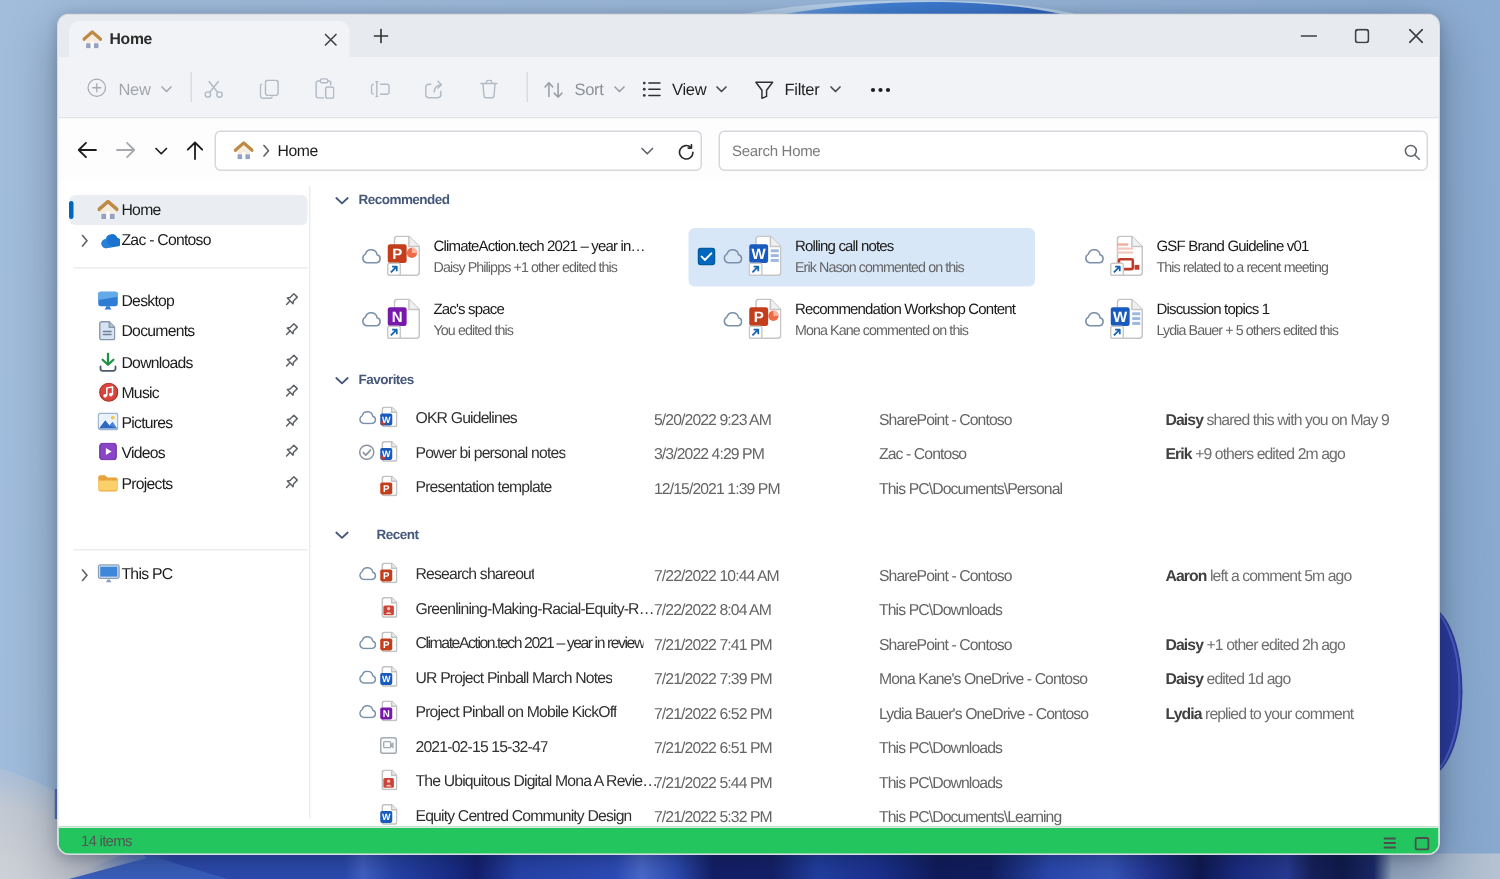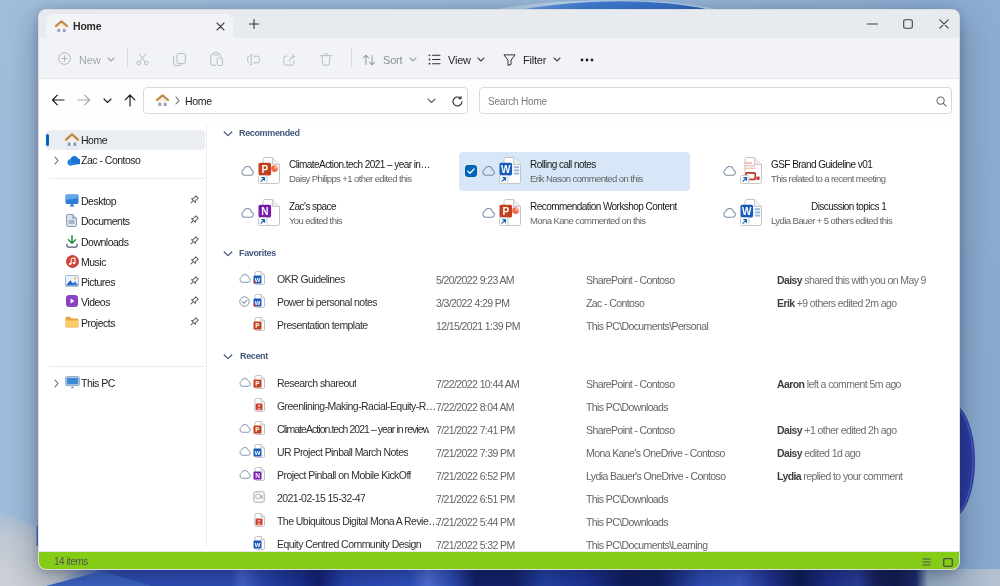--- a/index.html
+++ b/index.html
@@ -40,21 +40,21 @@
 .sechead { position:absolute; font-size:9px; letter-spacing:-0.35px; font-weight:700; color:#45577a; }
 .ctitle { position:absolute; font-size:10px; letter-spacing:-0.55px; color:#191919; white-space:nowrap; }
 .csub { position:absolute; font-size:9.5px; letter-spacing:-0.6px; color:#646464; white-space:nowrap; }
 .frow { position:absolute; left:0; width:742px; height:23px; }
 .fname { position:absolute; left:61px; top:6px; font-size:10.5px; letter-spacing:-0.55px; color:#303030; white-space:nowrap; max-width:161px; overflow:hidden; }
 .fdate { position:absolute; left:220px; top:6.5px; font-size:10.5px; letter-spacing:-0.6px; color:#646464; white-space:nowrap; }
 .floc  { position:absolute; left:370px; top:6.5px; font-size:10.5px; letter-spacing:-0.6px; color:#646464; white-space:nowrap; }
 .fact  { position:absolute; left:520px; top:6.5px; font-size:10.5px; letter-spacing:-0.6px; color:#6e6e6e; white-space:nowrap; }
 .fact b { font-weight:700; color:#404040;padding-left:41px; }
 
-#status { position:absolute; left:0; top:541px; width:100%; height:20px; background:#84cc16;
+#status { position:absolute; left:0; top:541px; width:100%; height:20px; background:#22c55e;
   border-top:1px solid #e6e6e6; }
 #status .cnt { position:absolute; left:15px; top:3.5px; font-size:10px; color:#555; }
 </style>
 </head>
 <body>
 <svg id="bloom" viewBox="0 0 1000 586">
   <defs>
     <linearGradient id="bandg" x1="0" y1="0" x2="1" y2="0">
       <stop offset="0" stop-color="#c6cbd2"></stop>
       <stop offset="0.055" stop-color="#a9b4c8"></stop>
@@ -501,21 +501,21 @@
           <path d="M7,0.5 h7.6 l6.9,6.9 v17.1 a2,2 0 0 1 -2,2 h-12.5 a2,2 0 0 1 -2,-2 v-22 a2,2 0 0 1 2,-2 z" fill="#fff" stroke="#c5c5c5"></path>
 <path d="M14.6,0.5 v6.9 h6.9" fill="#f0f0f0" stroke="#c5c5c5"></path>
           <rect x="14.8" y="9.2" width="5.4" height="2" fill="#9db8dd"></rect>
 <rect x="14.8" y="12.4" width="5.4" height="2" fill="#9db8dd"></rect>
 <rect x="14.8" y="15.6" width="5.4" height="2" fill="#9db8dd"></rect>
 <rect x="0.5" y="5.8" width="12.6" height="12.6" rx="1.6" fill="#185abd"></rect>
 <text x="6.8" y="15.6" font-size="10" font-weight="bold" fill="#fff" text-anchor="middle" font-family="Liberation Sans, sans-serif">W</text>
           <rect x="0.5" y="18.5" width="8.4" height="8" rx="1.2" fill="#fff" stroke="#c9c9c9"></rect>
 <path d="M2.6,24.6 L6.4,20.8 M3.4,20.7 L6.5,20.7 L6.5,23.8" fill="none" stroke="#1464b4" stroke-width="1.2" stroke-linejoin="round"></path>
         </svg>
-<span class="ctitle nw" style="left:555px;top:80px;margin-left:40px;">Discussion topics 1</span>
+<span class="ctitle nw" style="left:555px;top:80px;">Discussion topics 1</span>
 <span class="csub nw" style="left:555px;top:93.5px;">Lydia Bauer + 5 others edited this</span>
 <svg class="abs" style="left:7px;top:130px" width="10" height="6" viewBox="0 0 10 6">
           <path d="M1.2,1 L5,4.6 L8.8,1" fill="none" stroke="#435677" stroke-width="1.2" stroke-linecap="round" stroke-linejoin="round"></path>
         </svg>
 <span class="sechead" style="left:23px;top:127px;">Favorites</span>
 <div class="frow" style="top:146px;">
           <svg class="abs" style="left:23px;top:7px" width="12" height="9" viewBox="0 0 13 10">
             <path d="M3.4,9.2 h6.4 a2.7,2.7 0 0 0 0.6,-5.3 a4,4 0 0 0 -7.8,-0.5 a3.1,3.1 0 0 0 0.8,5.8 z" fill="none" stroke="#7b90a9" stroke-width="1.05" stroke-linejoin="round"></path>
           </svg>
           <svg class="abs" style="left:37px;top:4px" width="12" height="14" viewBox="0 0 12 14">
@@ -554,21 +554,21 @@
             <rect x="0.5" y="4.6" width="8" height="8" rx="1.2" fill="#c43e1c"></rect>
 <text x="4.5" y="10.9" font-size="6.5" font-weight="bold" fill="#fff" text-anchor="middle" font-family="Liberation Sans, sans-serif">P</text>
           </svg>
           <span class="fname">Presentation template</span>
           <span class="fdate">12/15/2021 1:39 PM</span>
           <span class="floc">This PC\Documents\Personal</span>
         </div>
 <svg class="abs" style="left:7px;top:233px" width="10" height="6" viewBox="0 0 10 6">
           <path d="M1.2,1 L5,4.6 L8.8,1" fill="none" stroke="#435677" stroke-width="1.2" stroke-linecap="round" stroke-linejoin="round"></path>
         </svg>
-<span class="sechead" style="left:24px;top:230px;">Recent</span>
+<span class="sechead" style="left:35px;top:230px;">Recent</span>
 <div class="frow" style="top:250px;">
           <svg class="abs" style="left:23px;top:7px" width="12" height="9" viewBox="0 0 13 10">
             <path d="M3.4,9.2 h6.4 a2.7,2.7 0 0 0 0.6,-5.3 a4,4 0 0 0 -7.8,-0.5 a3.1,3.1 0 0 0 0.8,5.8 z" fill="none" stroke="#7b90a9" stroke-width="1.05" stroke-linejoin="round"></path>
           </svg>
           <svg class="abs" style="left:37px;top:4px" width="12" height="14" viewBox="0 0 12 14">
             <path d="M3.3,0.5 h4.8 l3.4,3.4 v8.1 a1.4,1.4 0 0 1 -1.4,1.4 h-6.8 a1.4,1.4 0 0 1 -1.4,-1.4 v-10 a1.5,1.5 0 0 1 1.4,-1.5 z" fill="#fff" stroke="#c2c2c2"></path>
 <path d="M8.1,0.5 v3.4 h3.4" fill="#efefef" stroke="#c2c2c2"></path>
             <rect x="0.5" y="4.6" width="8" height="8" rx="1.2" fill="#c43e1c"></rect>
 <text x="4.5" y="10.9" font-size="6.5" font-weight="bold" fill="#fff" text-anchor="middle" font-family="Liberation Sans, sans-serif">P</text>
           </svg>

